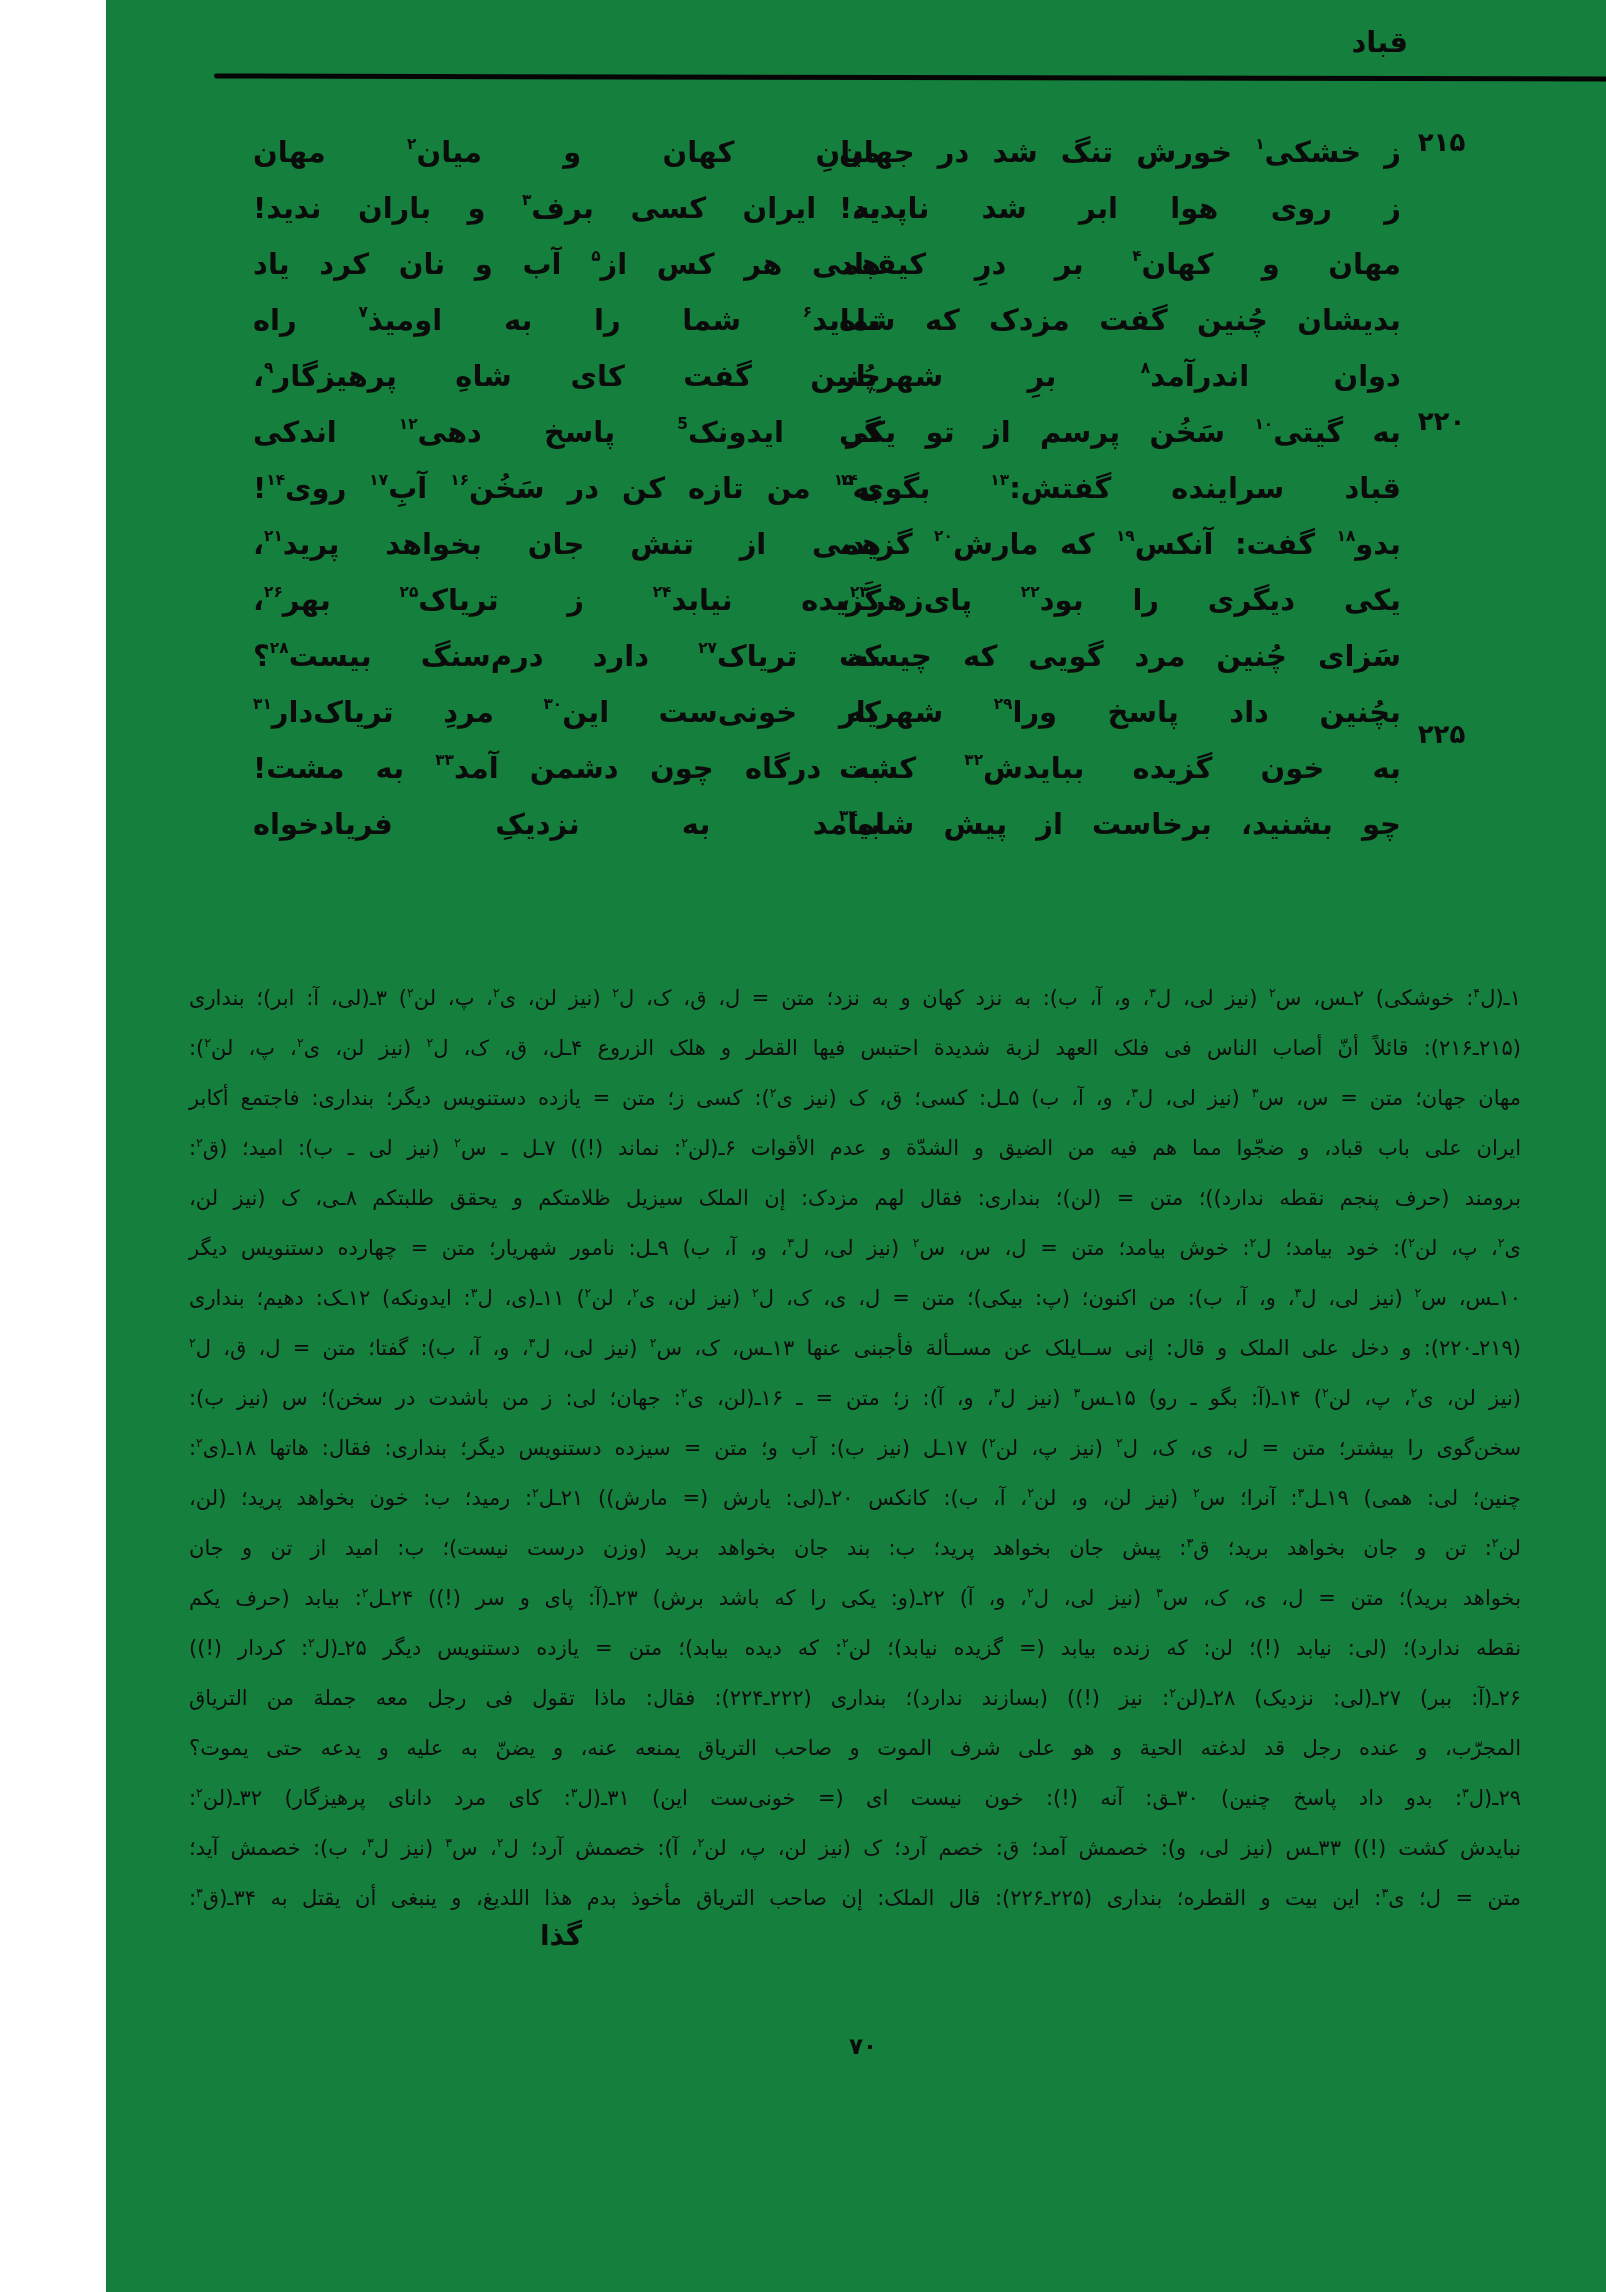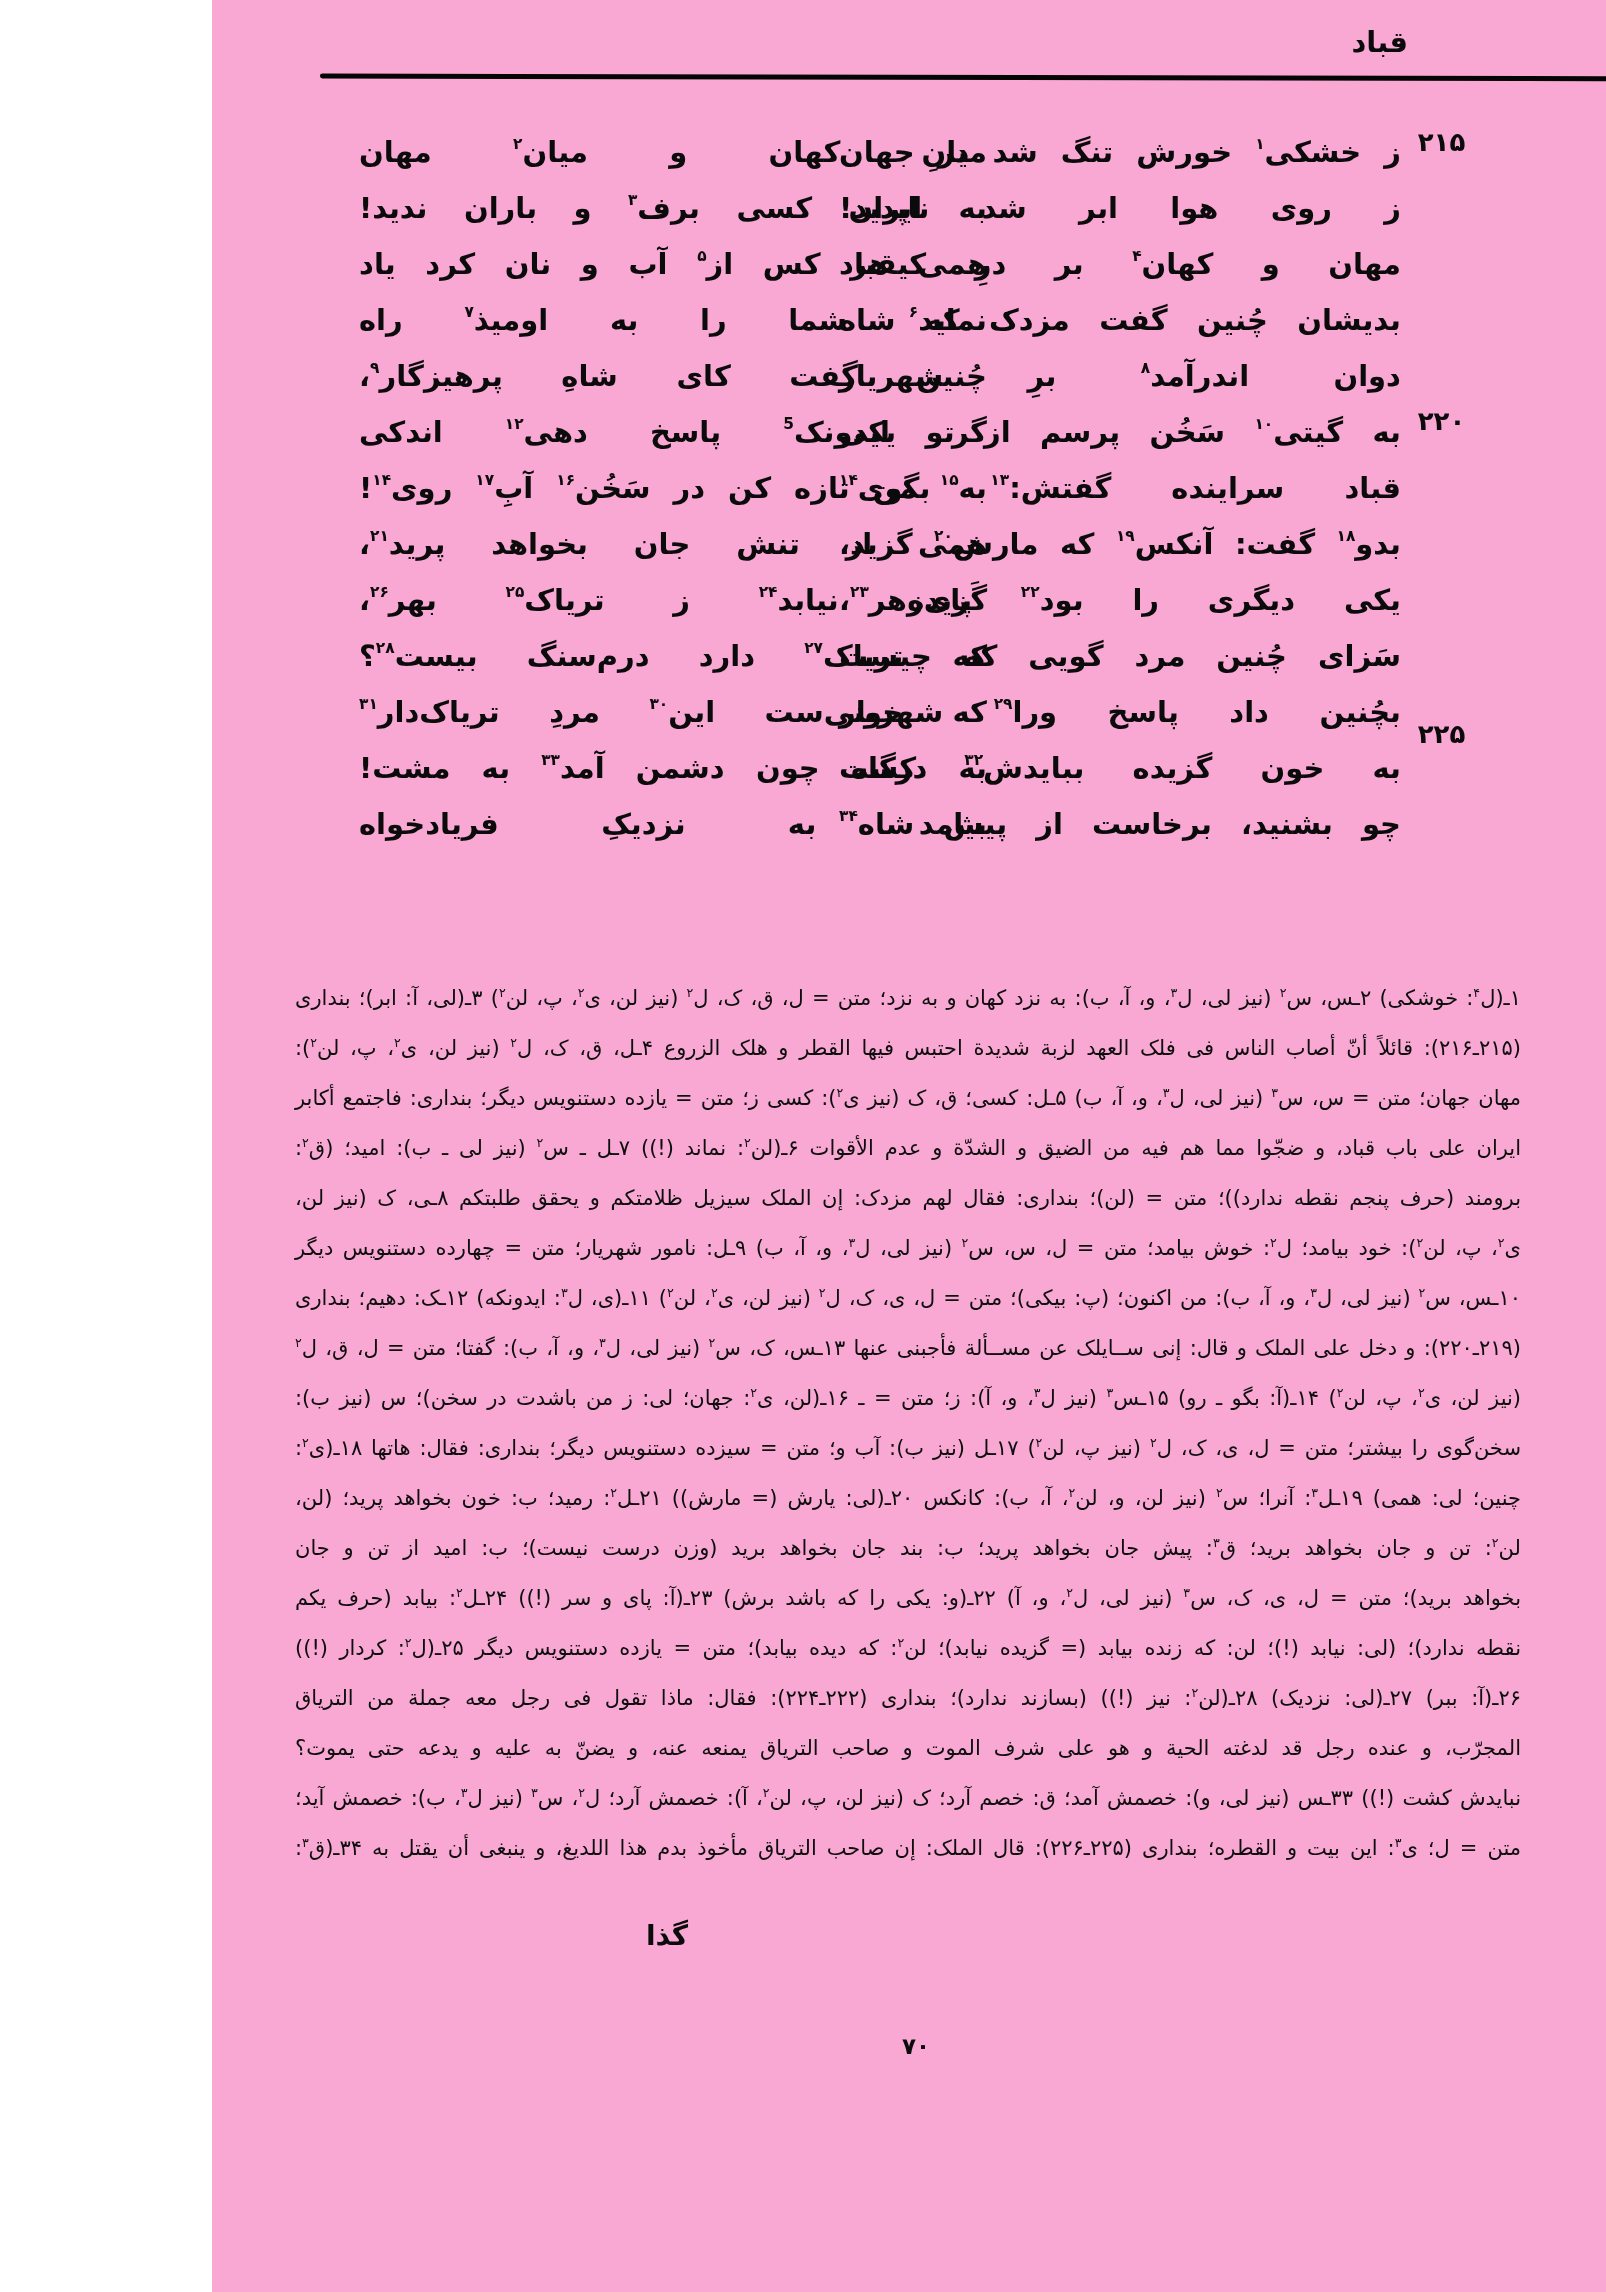--- a/index.html
+++ b/index.html
@@ -1,20 +1,20 @@
 <!DOCTYPE html>
 <html lang="fa" dir="rtl"><head>
 <meta charset="utf-8">
 <style>
   html, body { margin: 0; padding: 0; background: #ffffff; }
   .page {
     position: relative;
-    width: 1394px;
+    width: 1500px;
     height: 2292px;
-    background: #f9a8d4;
+    background: #15803d;
     font-family: "DejaVu Sans", sans-serif;
     color: #0b0b0b;
     overflow: hidden;
   }
 
   
   .header-title {
     position: absolute;
     top: 25px;
     right: 198px;
@@ -167,20 +167,21 @@
     <div class="fn-line">۱۰ـس، س<sup>۲</sup> (نیز لی، ل<sup>۳</sup>، و، آ، ب): من اکنون؛ (پ: بیکی)؛ متن = ل، ی، ک، ل<sup>۲</sup> (نیز لن، ی<sup>۲</sup>، لن<sup>۲</sup>)   ۱۱ـ(ی، ل<sup>۳</sup>: ایدونکه)   ۱۲ـک: دهیم؛ بنداری</div>
     <div class="fn-line">(۲۱۹ـ۲۲۰): و دخل علی الملک و قال: إنی ســایلک عن مســألة فأجبنی عنها   ۱۳ـس، ک، س<sup>۲</sup> (نیز لی، ل<sup>۳</sup>، و، آ، ب): گفتا؛ متن = ل، ق، ل<sup>۲</sup></div>
     <div class="fn-line">(نیز لن، ی<sup>۲</sup>، پ، لن<sup>۲</sup>)   ۱۴ـ(آ: بگو ـ رو)   ۱۵ـس<sup>۳</sup> (نیز ل<sup>۳</sup>، و، آ): ز؛ متن = ـ   ۱۶ـ(لن، ی<sup>۲</sup>: جهان؛ لی: ز من باشدت در سخن)؛ س (نیز ب):</div>
     <div class="fn-line">سخن‌گوی را بیشتر؛ متن = ل، ی، ک، ل<sup>۲</sup> (نیز پ، لن<sup>۲</sup>)   ۱۷ـل (نیز ب): آب و؛ متن = سیزده دستنویس دیگر؛ بنداری: فقال: هاتها   ۱۸ـ(ی<sup>۲</sup>:</div>
     <div class="fn-line">چنین؛ لی: همی)   ۱۹ـل<sup>۳</sup>: آنرا؛ س<sup>۲</sup> (نیز لن، و، لن<sup>۲</sup>، آ، ب): کانکس   ۲۰ـ(لی: یارش (= مارش))   ۲۱ـل<sup>۲</sup>: رمید؛ ب: خون بخواهد پرید؛ (لن،</div>
     <div class="fn-line">لن<sup>۲</sup>: تن و جان بخواهد برید؛ ق<sup>۳</sup>: پیش جان بخواهد پرید؛ ب: بند جان بخواهد برید (وزن درست نیست)؛ ب: امید از تن و جان</div>
     <div class="fn-line">بخواهد برید)؛ متن = ل، ی، ک، س<sup>۳</sup> (نیز لی، ل<sup>۲</sup>، و، آ)   ۲۲ـ(و: یکی را که باشد برش)   ۲۳ـ(آ: پای و سر (!))   ۲۴ـل<sup>۲</sup>: بیابد (حرف یکم</div>
     <div class="fn-line">نقطه ندارد)؛ (لی: نیابد (!)؛ لن: که زنده بیابد (= گزیده نیابد)؛ لن<sup>۲</sup>: که دیده بیابد)؛ متن = یازده دستنویس دیگر   ۲۵ـ(ل<sup>۲</sup>: کردار (!))</div>
     <div class="fn-line">۲۶ـ(آ: ببر)   ۲۷ـ(لی: نزدیک)   ۲۸ـ(لن<sup>۲</sup>: نیز (!)) (بسازند ندارد)؛ بنداری (۲۲۲ـ۲۲۴): فقال: ماذا تقول فی رجل معه جملة من التریاق</div>
     <div class="fn-line">المجرّب، و عنده رجل قد لدغته الحیة و هو علی شرف الموت و صاحب التریاق یمنعه عنه، و یضنّ به علیه و یدعه حتی یموت؟</div>
+    <div class="fn-line">۲۹ـ(ل<sup>۳</sup>: بدو داد پاسخ چنین)   ۳۰ـق: آنه (!): خون نیست ای (= خونی‌ست این)   ۳۱ـ(ل<sup>۳</sup>: کای مرد دانای پرهیزگار)   ۳۲ـ(لن<sup>۲</sup>:</div>
     <div class="fn-line">نبایدش کشت (!))   ۳۳ـس (نیز لی، و): خصمش آمد؛ ق: خصم آرد؛ ک (نیز لن، پ، لن<sup>۲</sup>، آ): خصمش آرد؛ ل<sup>۲</sup>، س<sup>۳</sup> (نیز ل<sup>۳</sup>، ب): خصمش آید؛</div>
     <div class="fn-line">متن = ل؛ ی<sup>۳</sup>: این بیت و القطره؛ بنداری (۲۲۵ـ۲۲۶): قال الملک: إن صاحب التریاق مأخوذ بدم هذا اللدیغ، و ینبغی أن یقتل به   ۳۴ـ(ق<sup>۳</sup>:</div>
   </div>
 
   <div class="catchword">گذا</div>
 
   <div class="page-number">۷۰</div>
 
 </div>
 

